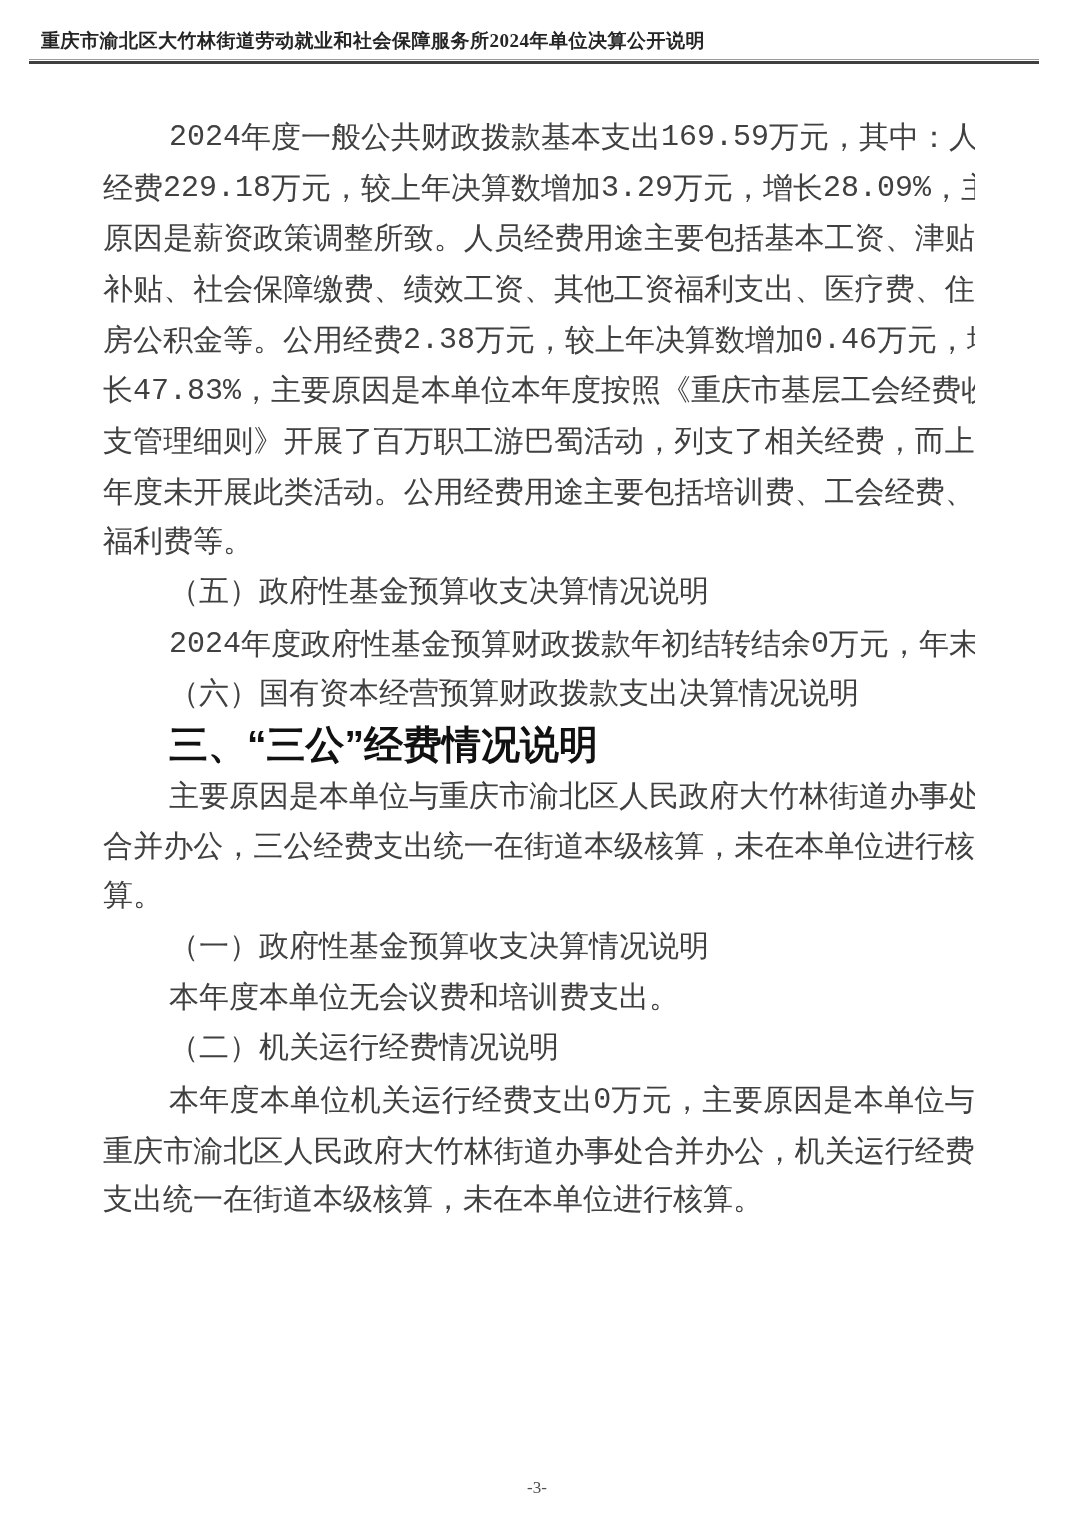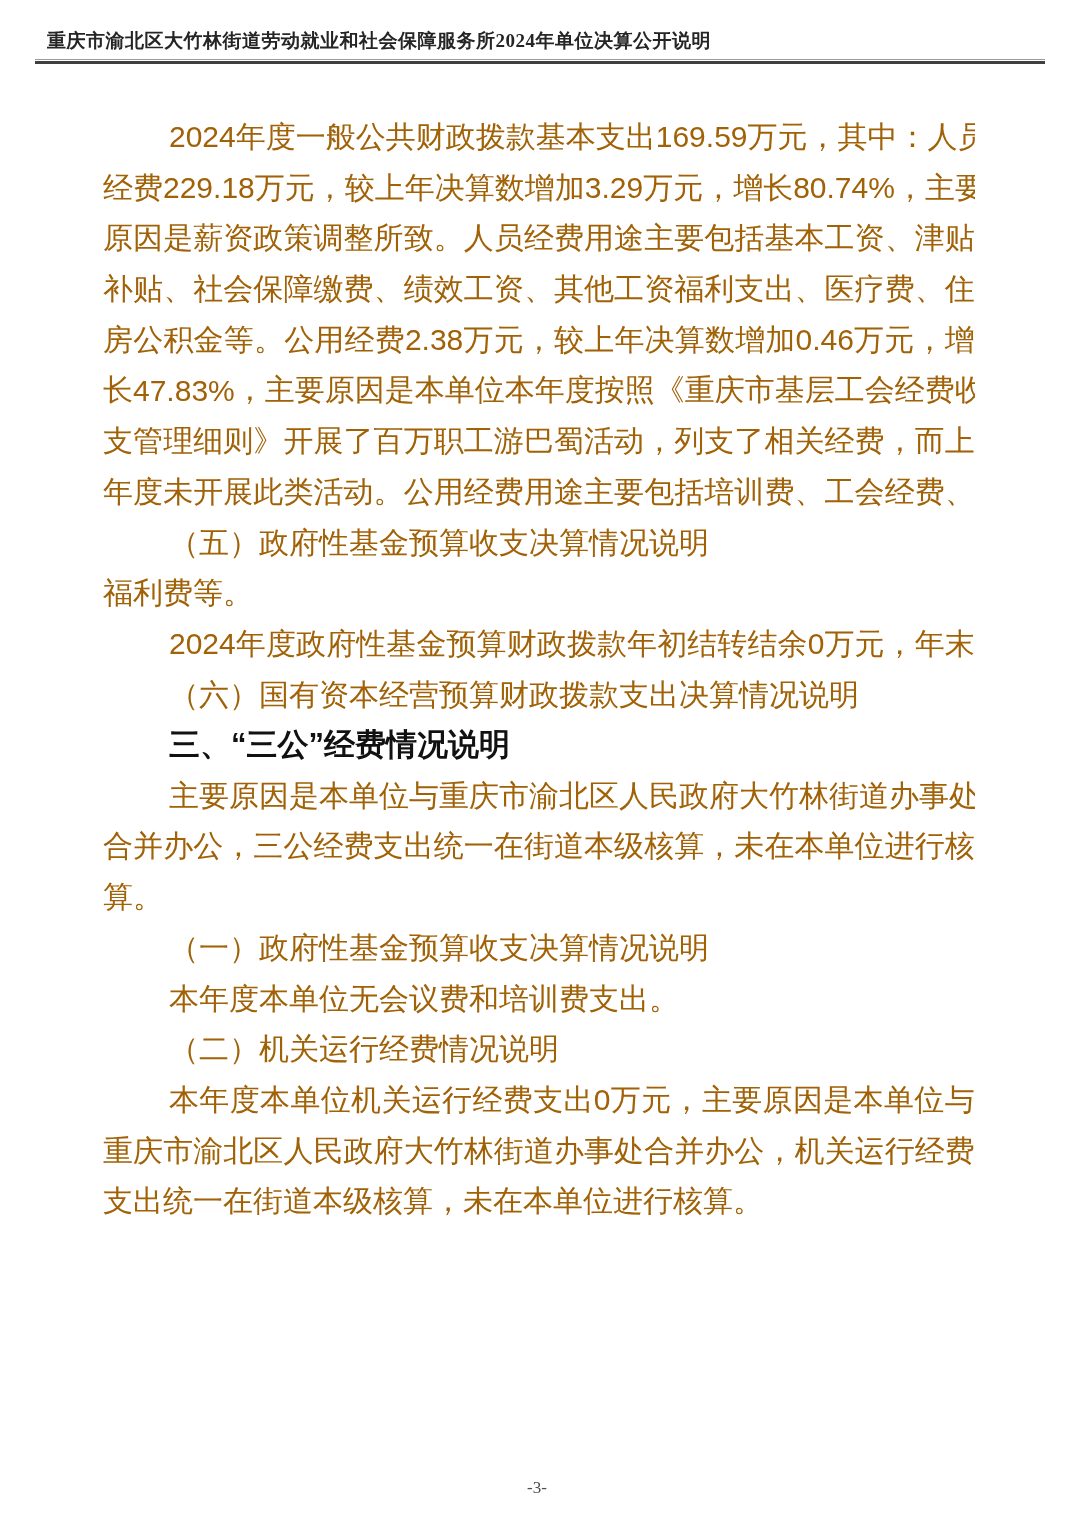--- a/index.html
+++ b/index.html
@@ -9,21 +9,21 @@
     font-family: "Liberation Serif", serif;
     position: relative;
     overflow: hidden;
   }
   .page {
     position: absolute; inset: 0;
     background: #ffffff;
   }
   .header {
     position: absolute;
-    left: 35px; top: 28px; width: 1010px;
+    left: 29px; top: 28px; width: 1010px;
   }
   .header-title {
     font-family: "Liberation Serif", serif;
     font-weight: 700;
     font-size: 19px;
     color: #252525;
     padding-left: 12px;
     letter-spacing: 0.5px;
     white-space: nowrap;
     overflow: hidden;
@@ -37,30 +37,30 @@
   .doc-body {
     position: absolute;
     left: 103px; top: 112px; width: 872px;
   }
   .line {
     box-sizing: border-box;
     width: 872px;
     height: 50.7px;
     line-height: 50.7px;
     font-size: 30px;
-    color: #a16207;
+    color: #404040;
     white-space: nowrap;
     overflow: hidden;
-    font-family: Liberation Sans, sans-serif;
+    font-family: Liberation Mono, monospace;
   }
   .line.indent { padding-left: 66px; }
   .line.bold {
     font-family: "Liberation Sans", sans-serif;
     font-weight: 700;
-    font-size: 31px;
+    font-size: 39px;
     color: #111111;
   }
   .line.justify {
     display: flex;
     justify-content: space-between;
     align-items: center;
     line-height: normal;
   }
   .line.justify span { display: inline-block; }
   .footer {
@@ -125,21 +125,21 @@
         <span>算</span>
         <span>数</span>
         <span>增</span>
         <span>加</span>
         <span>3.29</span>
         <span>万</span>
         <span>元</span>
         <span>，</span>
         <span>增</span>
         <span>长</span>
-        <span>80.74%</span>
+        <span>28.09%</span>
         <span>，</span>
         <span>主</span>
         <span>要</span>
       </div>
       <div class="line justify">
         <span>原</span>
         <span>因</span>
         <span>是</span>
         <span>薪</span>
         <span>资</span>
@@ -312,22 +312,22 @@
         <span>培</span>
         <span>训</span>
         <span>费</span>
         <span>、</span>
         <span>工</span>
         <span>会</span>
         <span>经</span>
         <span>费</span>
         <span>、</span>
       </div>
+      <div class="line">福利费等。</div>
       <div class="line indent">（五）政府性基金预算收支决算情况说明</div>
-      <div class="line">福利费等。</div>
       <div class="line indent justify">
         <span>2024</span>
         <span>年</span>
         <span>度</span>
         <span>政</span>
         <span>府</span>
         <span>性</span>
         <span>基</span>
         <span>金</span>
         <span>预</span>

